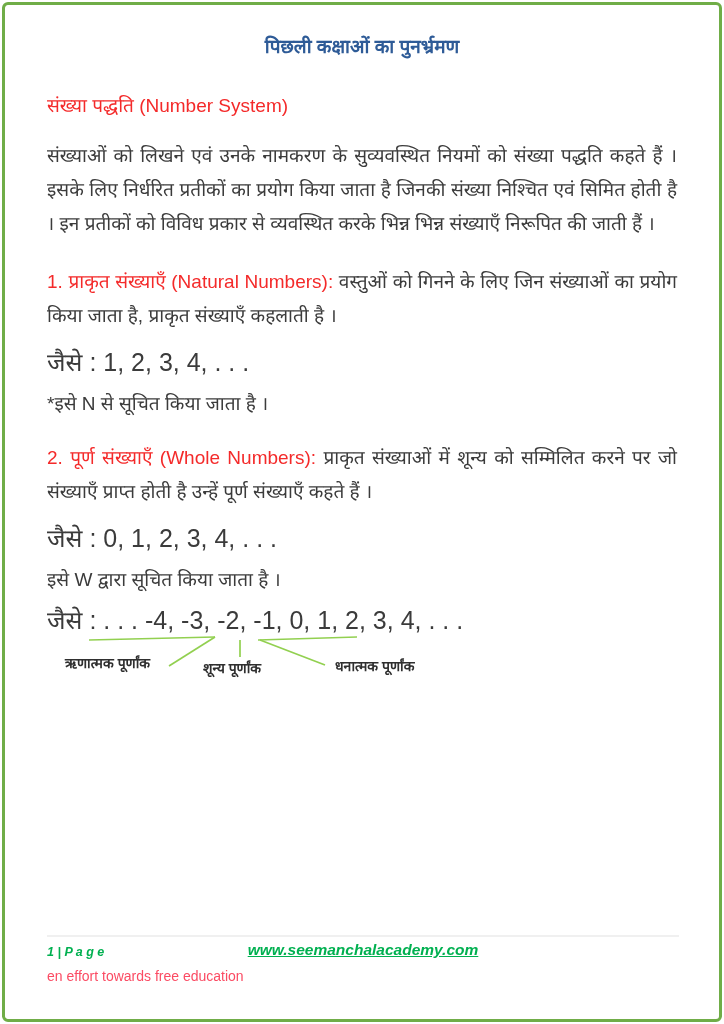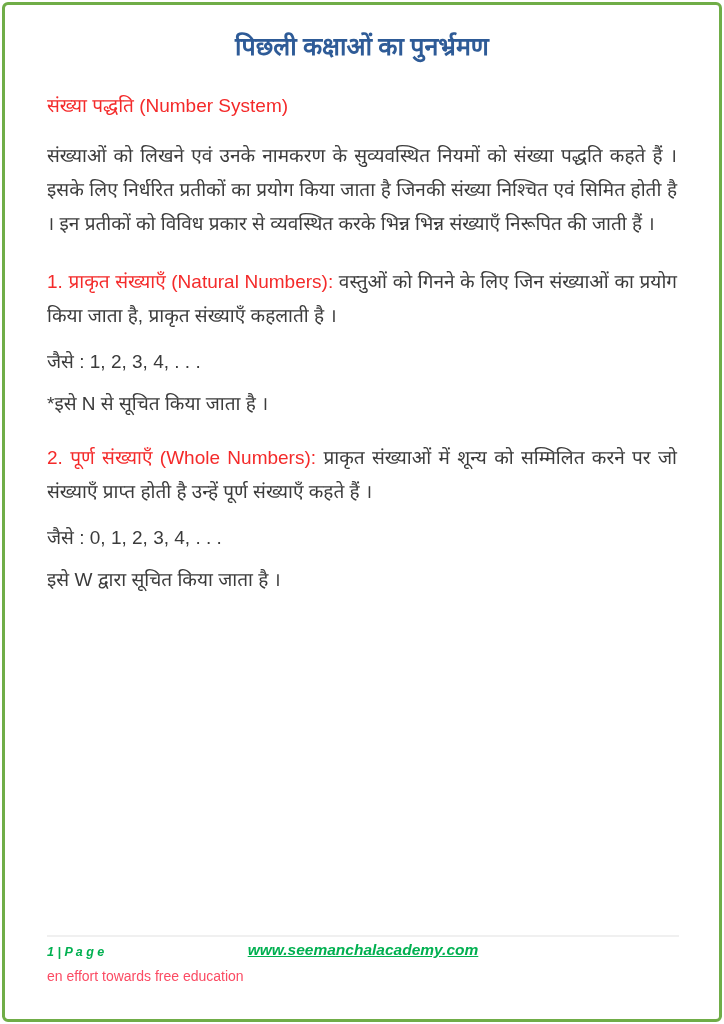--- a/index.html
+++ b/index.html
@@ -12,38 +12,37 @@
   .page {
     position:absolute; inset:2px;
     border:3px solid #70ad47;
     border-radius:6px;
     background:#ffffff;
   }
   .content { padding:28px 42px 0 42px; }
 
   .title {
     margin:0; text-align:center;
-    font-size:25px; line-height:28px; font-weight:bold;
+    font-size:19px; line-height:28px; font-weight:bold;
     color:#2e5b97;
-    font-family:Liberation Serif, serif;
   }
   .subtitle {
     margin:32px 0 0 0; text-align:left;
     font-size:19px; line-height:26px; font-weight:normal;
     color:#f42a2a;
   }
   .para {
     margin:0; font-size:19px; line-height:34px;
     color:#3b3b3b; text-align:justify;
   }
   .intro { margin-top:20px; }
   .sec   { margin-top:24px; }
   .red   { color:#f42a2a; }
   .example {
-    margin:16px 0 0 0; font-size:19px; line-height:26px; color:#3b3b3b;
+    margin:16px 0 0 0; font-size:25px; line-height:26px; color:#3b3b3b;
   }
   .note {
     margin:16px 0 0 0; font-size:19px; line-height:26px; color:#3b3b3b;
   }
   .diagram { position:relative; margin-top:14px; height:72px; }
   .dia-example { margin:0; }
   .dia-lines { position:absolute; left:0; top:0; width:640px; height:72px; }
   .dia-label {
     position:absolute; font-size:14px; font-weight:bold;
     color:#2f2f2f; white-space:nowrap;
@@ -82,20 +81,33 @@
 
     <p class="para sec"><span class="red">1. प्राकृत संख्याएँ (Natural Numbers):</span><span> वस्तुओं को गिनने के लिए जिन संख्याओं का प्रयोग किया जाता है, प्राकृत संख्याएँ कहलाती है ।</span></p>
     <p class="example">जैसे : 1, 2, 3, 4, . . .</p>
     <p class="note">*इसे N से सूचित किया जाता है ।</p>
 
     <p class="para sec"><span class="red">2. पूर्ण संख्याएँ (Whole Numbers):</span><span> प्राकृत संख्याओं में शून्य को सम्मिलित करने पर जो संख्याएँ प्राप्त होती है उन्हें पूर्ण संख्याएँ कहते हैं ।</span></p>
     <p class="example">जैसे : 0, 1, 2, 3, 4, . . .</p>
     <p class="note">इसे W द्वारा सूचित किया जाता है ।</p>
 
 
+    <div class="diagram">
+      <p class="example dia-example">जैसे : . . . -4, -3, -2, -1, 0, 1, 2, 3, 4, . . .</p>
+      <svg class="dia-lines" viewBox="0 0 640 72">
+        <path d="M42,33 L168,30" stroke="#92d050" stroke-width="1.7" fill="none"></path>
+        <path d="M168,30 L122,59" stroke="#92d050" stroke-width="1.7" fill="none"></path>
+        <path d="M193,33 L193,50" stroke="#92d050" stroke-width="1.7" fill="none"></path>
+        <path d="M211,33 L310,30" stroke="#92d050" stroke-width="1.7" fill="none"></path>
+        <path d="M213,33 L278,58" stroke="#92d050" stroke-width="1.7" fill="none"></path>
+      </svg>
+      <span class="dia-label l1">ऋणात्मक पूर्णांक</span>
+      <span class="dia-label l2">शून्य पूर्णांक</span>
+      <span class="dia-label l3">धनात्मक पूर्णांक</span>
+    </div>
 
   </div>
 
   <div class="footer">
     <div class="footer-sep"></div>
     <div class="footer-row">
       <span class="page-num">1 | P a g e</span>
       <a class="site-link">www.seemanchalacademy.com</a>
     </div>
     <div class="tagline">en effort towards free education</div>

